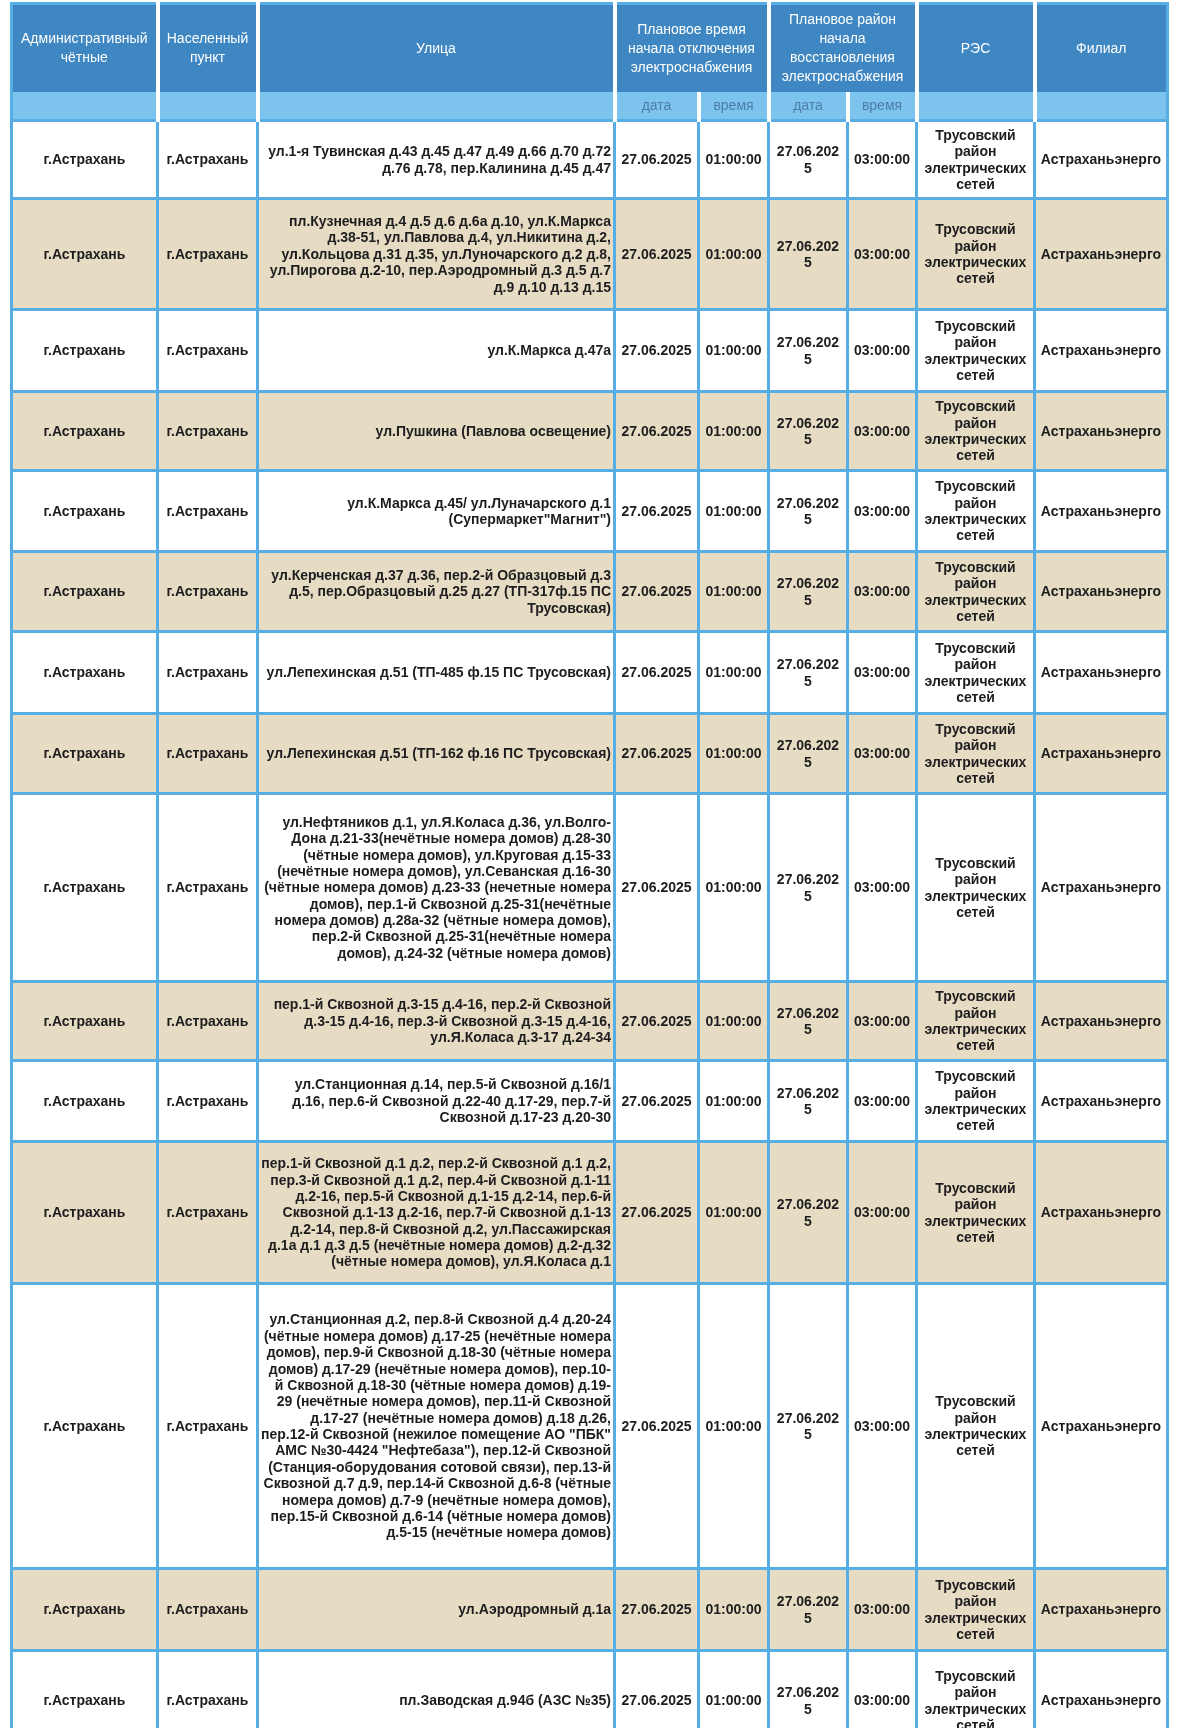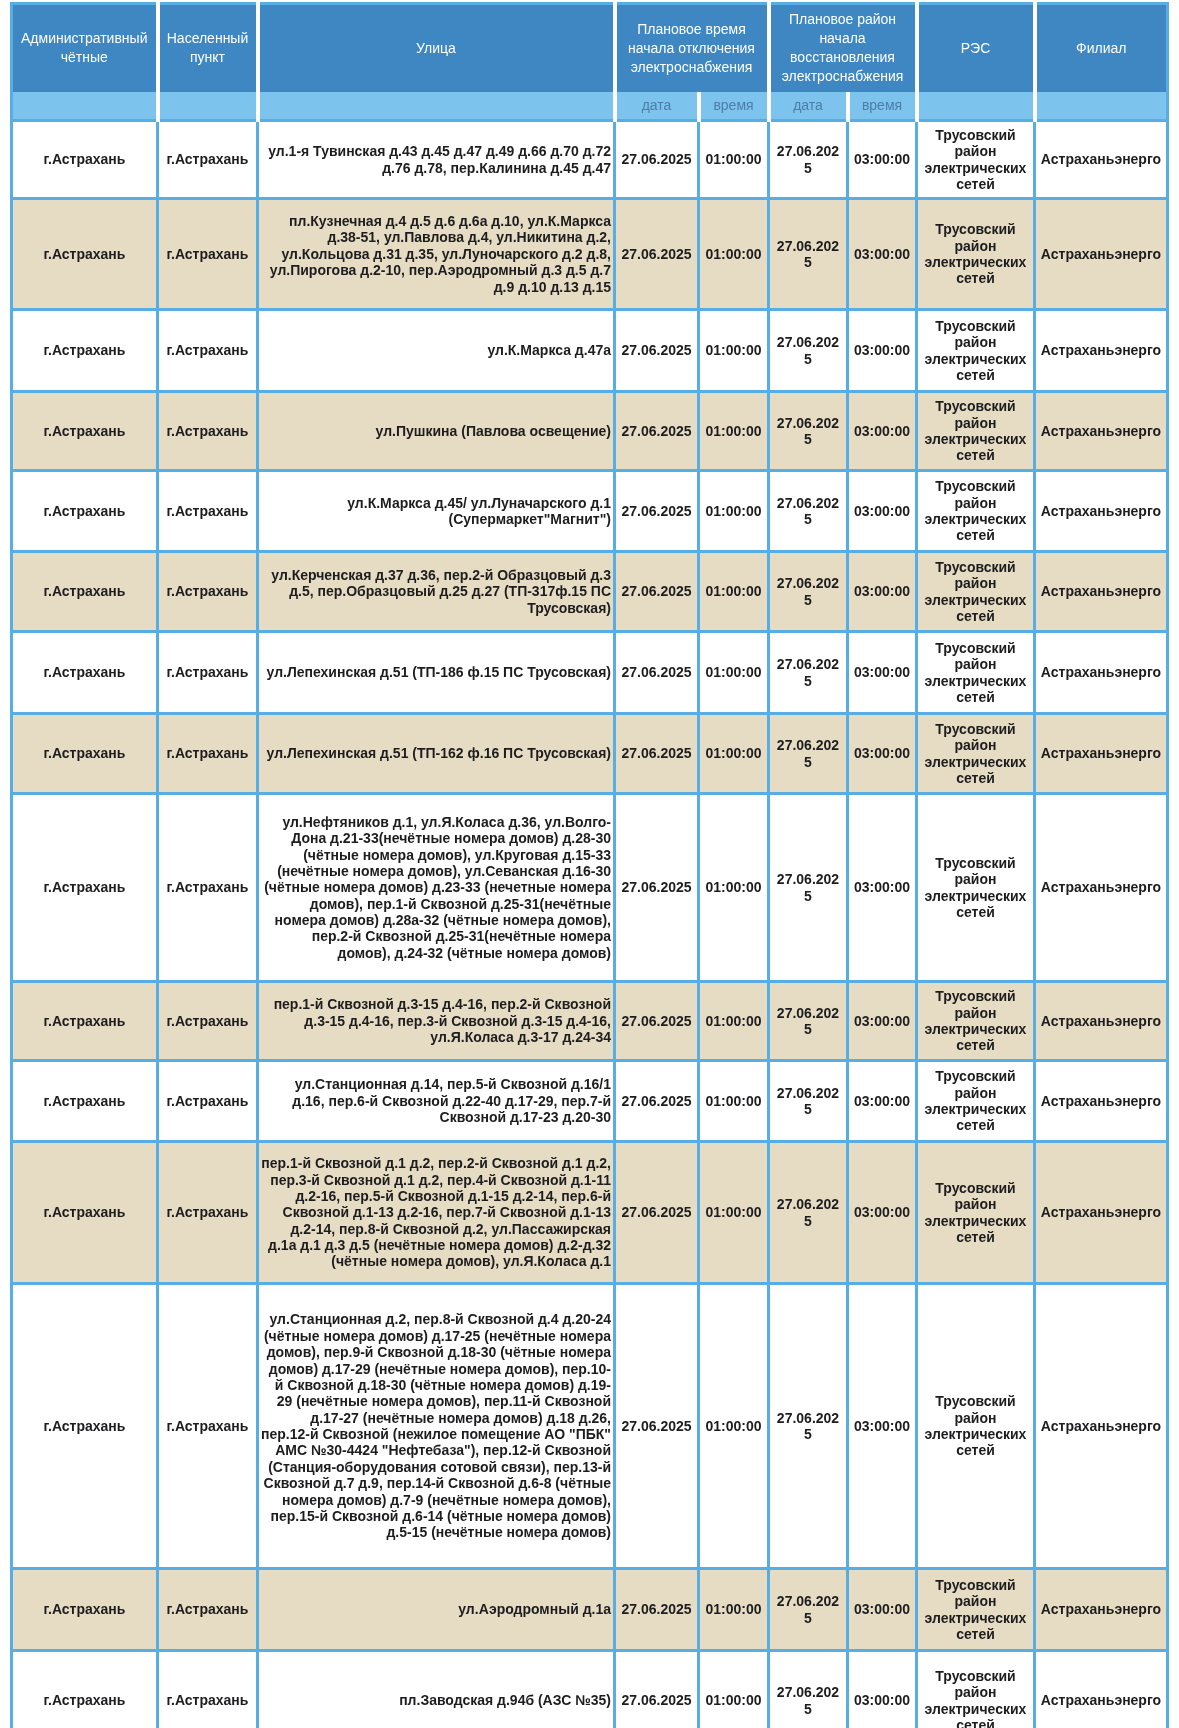--- a/index.html
+++ b/index.html
@@ -165,21 +165,21 @@
           <td>27.06.2025</td>
           <td>01:00:00</td>
           <td>27.06.2025</td>
           <td>03:00:00</td>
           <td>Трусовский район электрических сетей</td>
           <td>Астраханьэнерго</td>
         </tr>
         <tr style="height: 82px;">
           <td>г.Астрахань</td>
           <td>г.Астрахань</td>
-          <td class="c-street">ул.Лепехинская д.51 (ТП-186 ф.15 ПС Трусовская)</td>
+          <td class="c-street">ул.Лепехинская д.51 (ТП-485 ф.15 ПС Трусовская)</td>
           <td>27.06.2025</td>
           <td>01:00:00</td>
           <td>27.06.2025</td>
           <td>03:00:00</td>
           <td>Трусовский район электрических сетей</td>
           <td>Астраханьэнерго</td>
         </tr>
         <tr style="height: 80px;">
           <td>г.Астрахань</td>
           <td>г.Астрахань</td>

